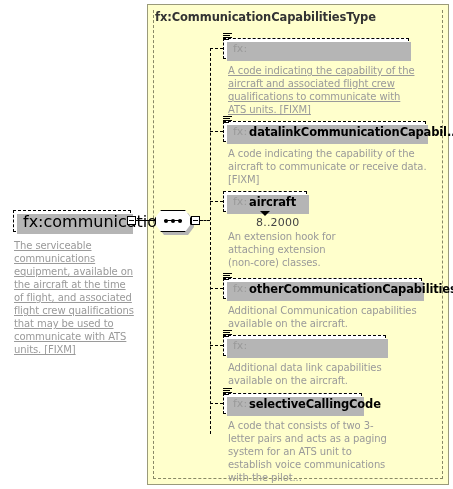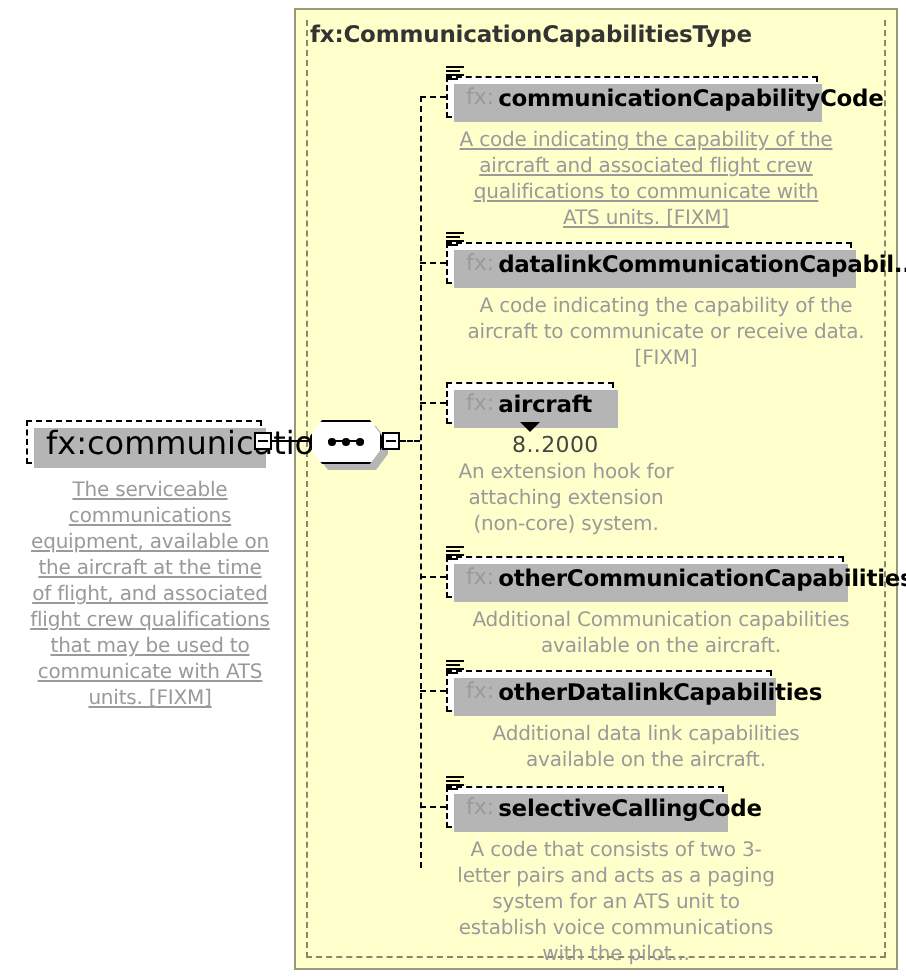--- a/index.html
+++ b/index.html
@@ -12,21 +12,20 @@
     height: 489px;
     font-family: "DejaVu Sans", "Liberation Sans", sans-serif;
     -webkit-font-smoothing: none;
   }
   #diagram {
     position: relative;
     width: 453px;
     height: 489px;
     overflow: hidden;
     background: #ffffff;
-    text-align: center;
   }
 
   
   .type-panel {
     position: absolute;
     left: 147px;
     top: 4px;
     width: 302px;
     height: 481px;
     background: #ffffcc;
@@ -280,21 +279,20 @@
   <div class="stub" style="left:210px; top:48px; width:13px;"></div>
   <div class="el" style="left:223px; top:38px; width:186px;">
     <span class="shadow"></span>
     <span class="el-icon">
         <i></i>
         <i></i>
         <i></i>
         <i></i>
       </span>
     <span class="pfx">fx:</span>
-    <span class="nm">communicationCapabilityCode</span>
   </div>
   <div class="desc" style="left:228px; top:64px; width:190px;text-decoration:underline;">A code indicating the capability of the aircraft and associated flight crew qualifications to communicate with ATS units. [FIXM]</div>
 
   <div class="stub" style="left:210px; top:131px; width:13px;"></div>
   <div class="el" style="left:223px; top:121px; width:203px;">
     <span class="shadow"></span>
     <span class="el-icon">
         <i></i>
         <i></i>
         <i></i>
@@ -306,21 +304,21 @@
   <div class="desc" style="left:228px; top:147px; width:210px;">A code indicating the capability of the aircraft to communicate or receive data. [FIXM]</div>
 
   <div class="stub" style="left:210px; top:201px; width:13px;"></div>
   <div class="el" style="left:223px; top:191px; width:84px;">
     <span class="shadow"></span>
     <span class="pfx">fx:</span>
     <span class="nm">aircraft</span>
   </div>
   <div class="chev" style="left:260px; top:211px;"></div>
   <div class="card" style="left:256px; top:216px;">8..2000</div>
-  <div class="desc" style="left:228px; top:230px; width:110px;">An extension hook for attaching extension (non-core) system.</div>
+  <div class="desc" style="left:228px; top:230px; width:110px;">An extension hook for attaching extension (non-core) classes.</div>
 
   <div class="stub" style="left:210px; top:288px; width:13px;"></div>
   <div class="el" style="left:223px; top:278px; width:199px;">
     <span class="shadow"></span>
     <span class="el-icon">
         <i></i>
         <i></i>
         <i></i>
         <i></i>
       </span>
@@ -332,21 +330,20 @@
   <div class="stub" style="left:210px; top:345px; width:13px;"></div>
   <div class="el" style="left:223px; top:335px; width:163px;">
     <span class="shadow"></span>
     <span class="el-icon">
         <i></i>
         <i></i>
         <i></i>
         <i></i>
       </span>
     <span class="pfx">fx:</span>
-    <span class="nm">otherDatalinkCapabilities</span>
   </div>
   <div class="desc" style="left:228px; top:361px; width:190px;">Additional data link capabilities available on the aircraft.</div>
 
   <div class="stub" style="left:210px; top:403px; width:13px;"></div>
   <div class="el" style="left:223px; top:393px; width:139px;">
     <span class="shadow"></span>
     <span class="el-icon">
         <i></i>
         <i></i>
         <i></i>

